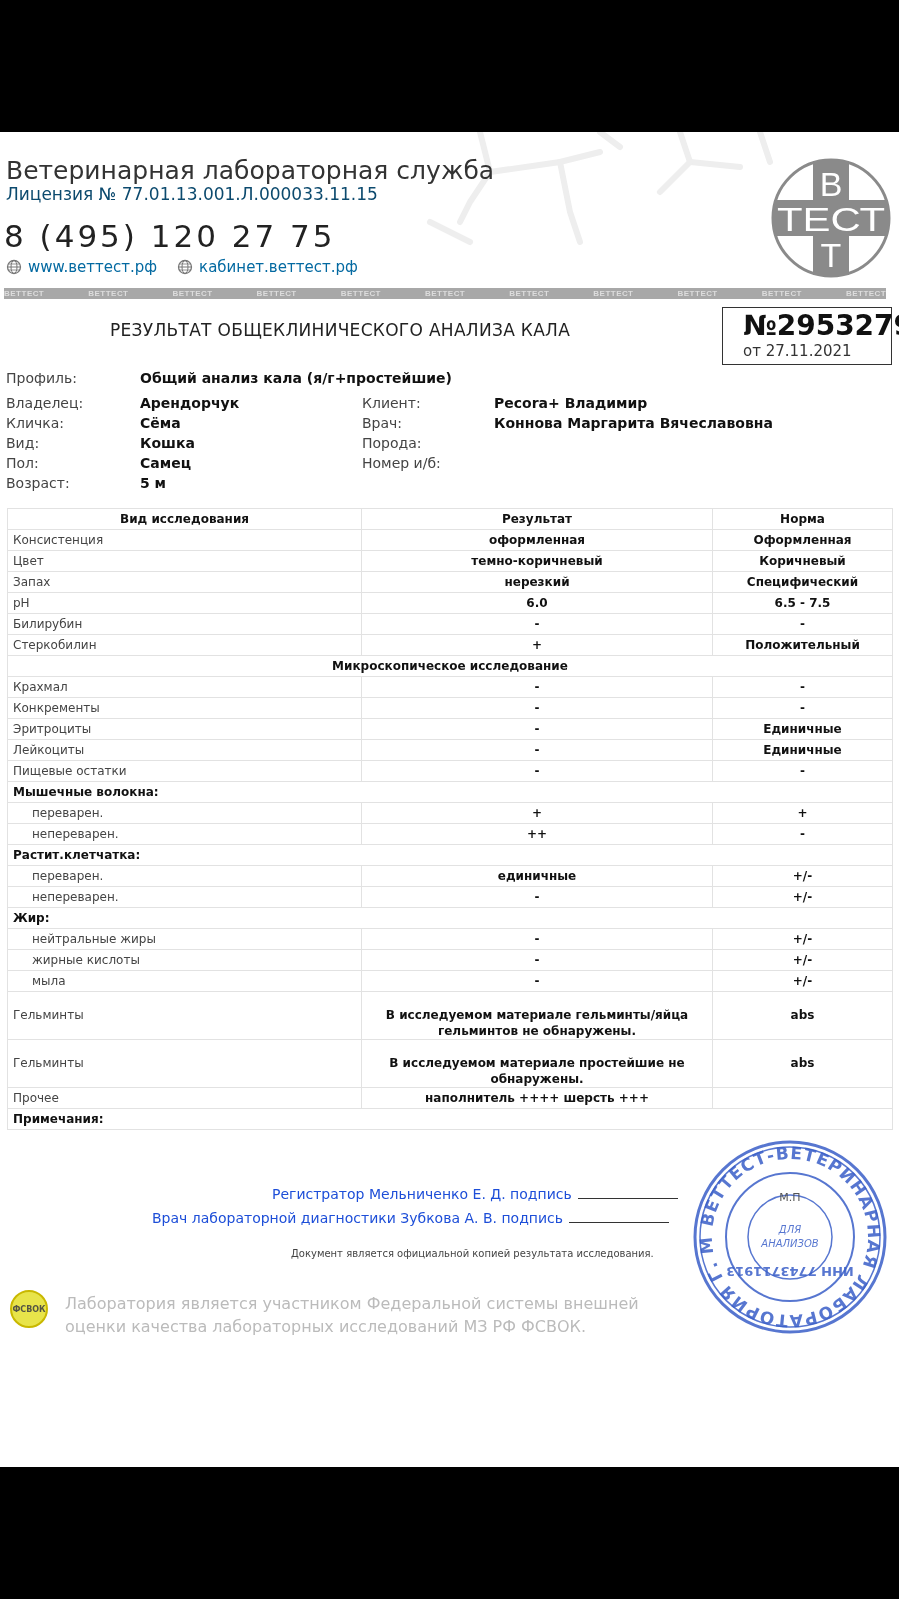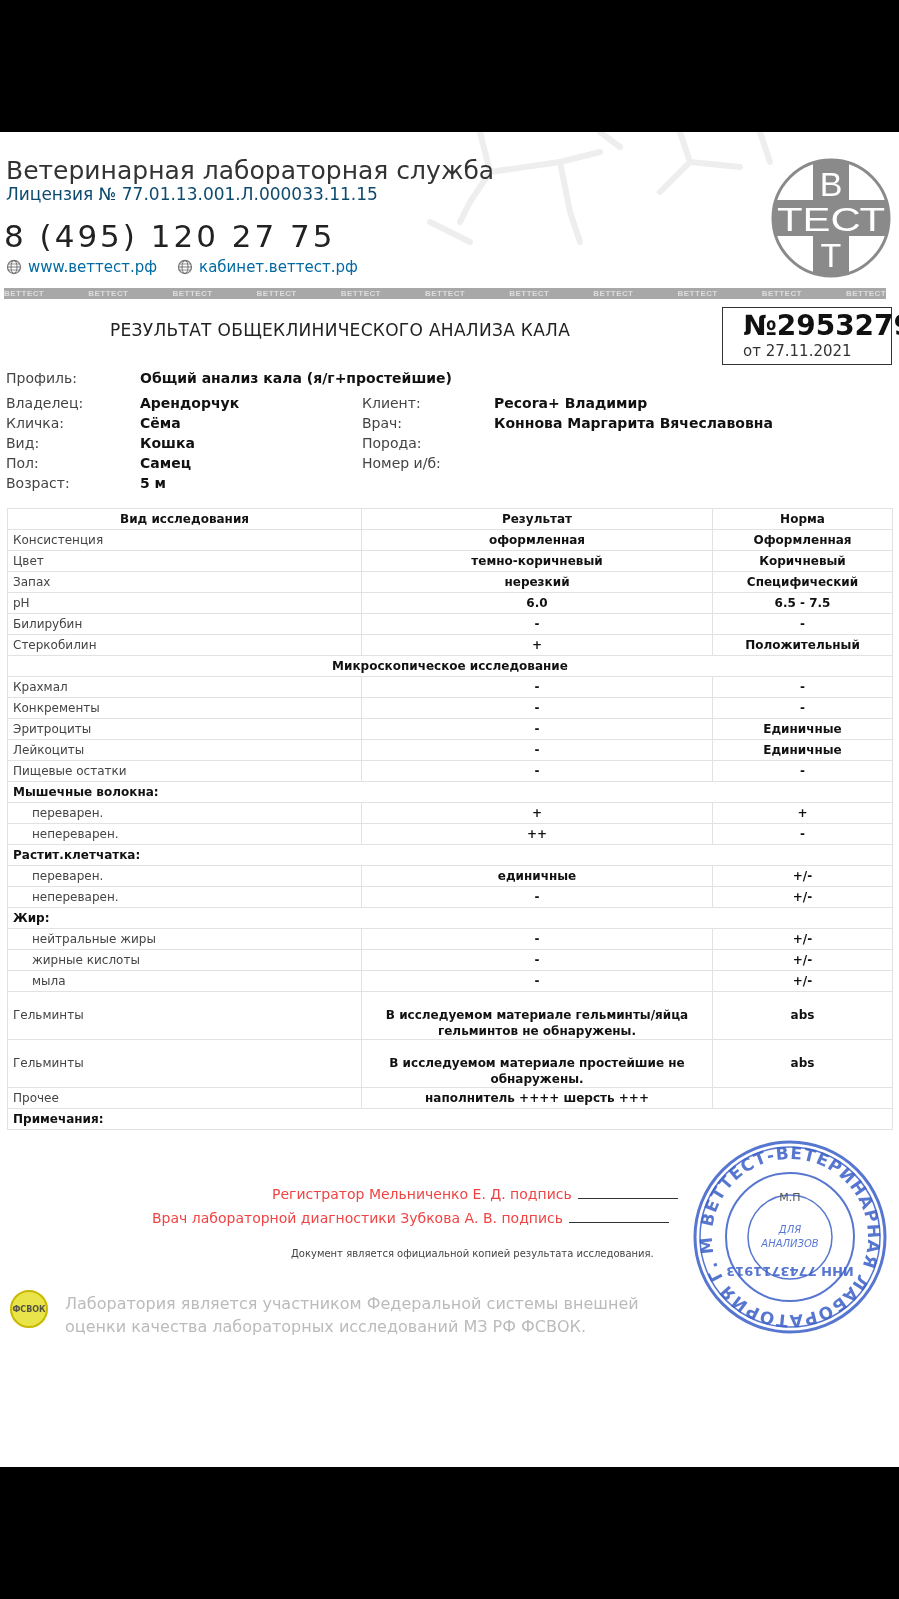--- a/index.html
+++ b/index.html
@@ -38,21 +38,21 @@
   table.results td, table.results th { border: 1px solid #e2e2e2; height: 21px; padding: 0 5px; vertical-align: middle; }
   table.results th { font-weight: bold; color: #111; text-align: center; }
   table.results td.name { color: #444; width: 354px; }
   table.results td.name.sub { padding-left: 24px; }
   table.results td.res { font-weight: bold; text-align: center; color: #111; width: 351px; }
   table.results td.norm { font-weight: bold; text-align: center; color: #111; }
   table.results td.section { font-weight: bold; color: #111; }
   table.results td.center-section { font-weight: bold; text-align: center; color: #111; }
   table.results tr.tall td { height: 38px; vertical-align: top; padding-top: 15px; line-height: 16px; }
 
-  .sig { position: absolute; font-size: 14px; color: #ef4444; white-space: nowrap; text-align: center; }
+  .sig { position: absolute; font-size: 14px; color: #1d4ed8; white-space: nowrap; text-align: center; }
   .sig-line { display: inline-block; width: 100px; border-bottom: 1px solid #333; height: 1px; margin-left: 6px; vertical-align: baseline; }
   .official { position: absolute; left: 291px; top: 1116px; font-size: 10px; color: #444; }
 
   .stamp { position: absolute; left: 690px; top: 1005px; width: 200px; height: 200px; }
 
   .fsvok-logo { position: absolute; left: 10px; top: 1158px; width: 38px; height: 38px; border-radius: 50%; background: #e8e44a; border: 2px solid #c9b800; display: flex; align-items: center; justify-content: center; font-size: 8px; font-weight: bold; color: #554; }
   .fsvok-text { position: absolute; left: 65px; top: 1160px; font-size: 16px; color: #bbb; line-height: 23px; }
 </style>
 </head>
 <body>

